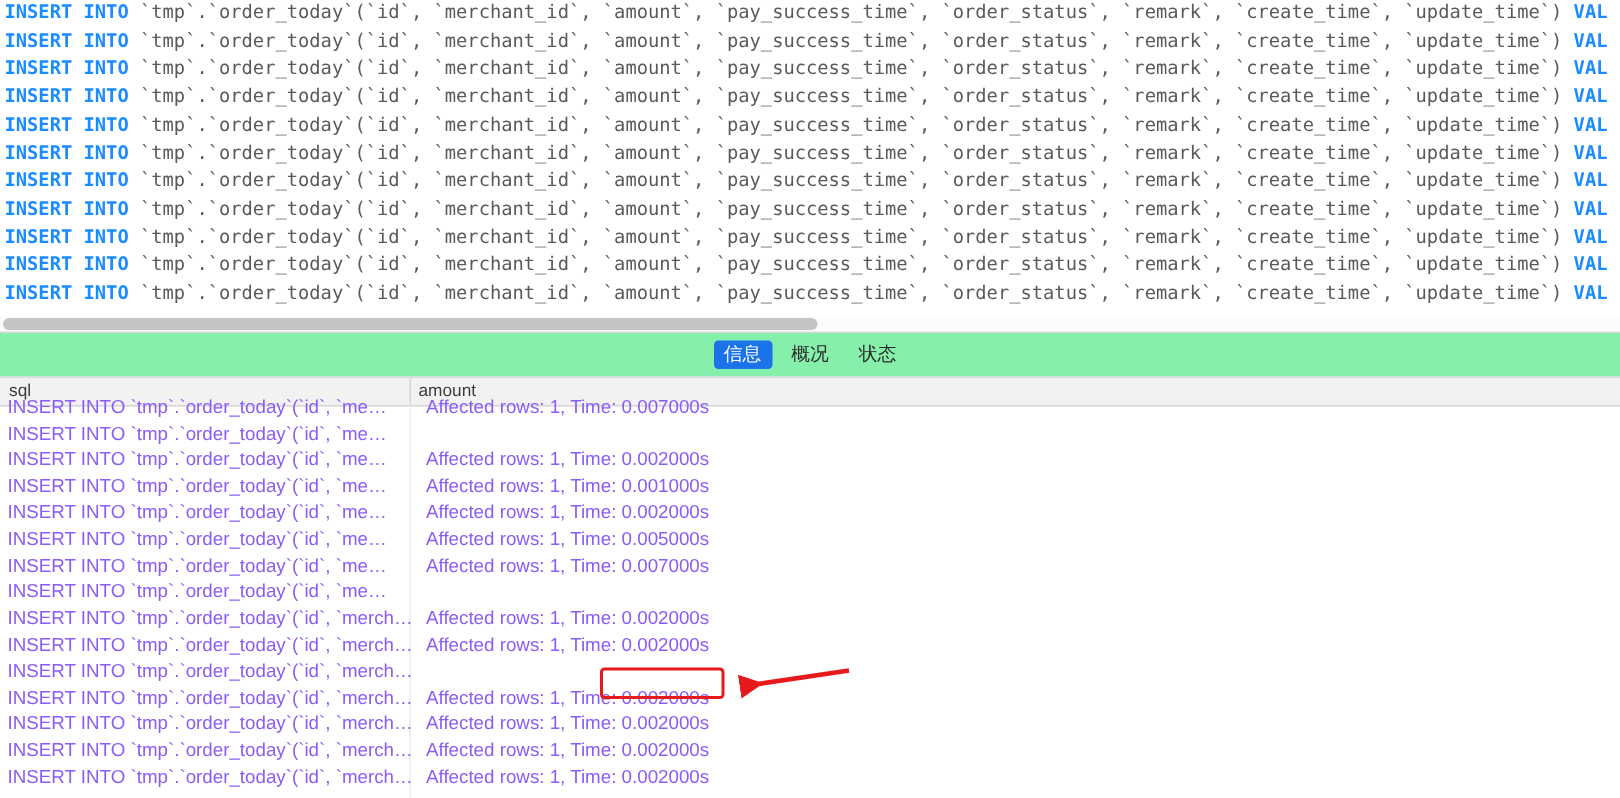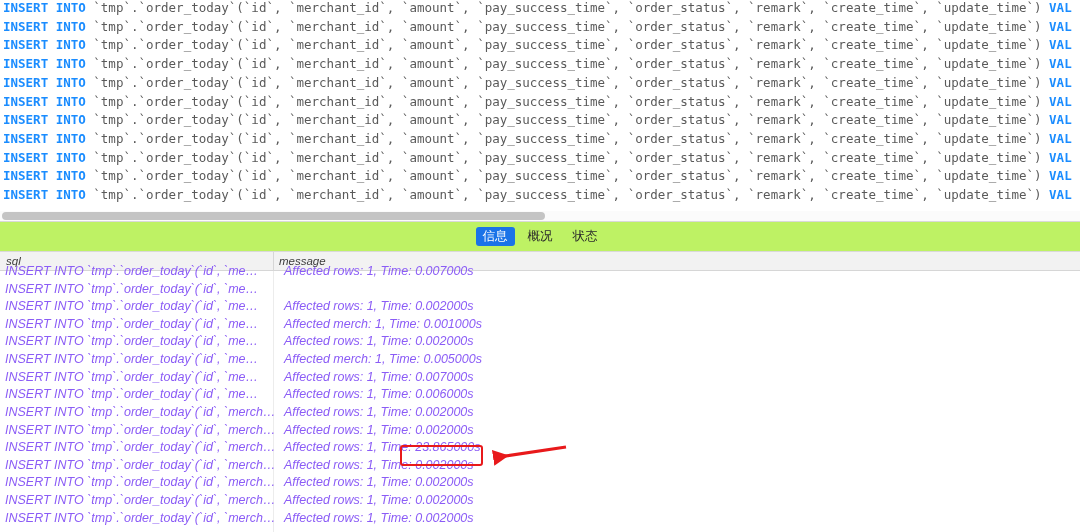--- a/index.html
+++ b/index.html
@@ -64,21 +64,21 @@
     background: #d9d9d9;
   }
 
   
   #tabbar {
     position: absolute;
     left: 0;
     top: 222px;
     width: 1080px;
     height: 29px;
-    background: #bef264;
+    background: #86efac;
     display: flex;
     align-items: center;
     justify-content: center;
   }
   #tabbar-inner { display: flex; align-items: center; gap: 6px; }
   .tab {
     font-size: 12.5px;
     color: #2b2b2b;
     padding: 2px 7px;
     border-radius: 3px;
@@ -100,21 +100,20 @@
 
   
   #result-grid {
     position: absolute;
     left: 0;
     top: 252px;
     width: 1080px;
     height: 280px;
     background: #ffffff;
     overflow: hidden;
-    font-style: italic;
   }
   #grid-header {
     position: relative;
     height: 18px;
     background: #f2f2f2;
     border-bottom: 1px solid #d6d6d6;
   }
   .th {
     position: absolute;
     top: 2px;
@@ -213,66 +212,64 @@
       <div class="tab">概况</div>
       <div class="tab">状态</div>
     </div>
 </div>
 <div id="tabbar-divider"></div>
 
 <div id="result-grid">
   <div id="grid-header">
     <div class="th col-sql">sql</div>
     <div id="header-col-divider"></div>
-    <div class="th col-message">message</div>
+    <div class="th col-message">amount</div>
   </div>
   <div id="body-col-divider"></div>
   <div id="grid-body">
       <div class="grid-row" style="top: 11px;">
         <div class="cell cell-sql">INSERT INTO `tmp`.`order_today`(`id`, `me…</div>
         <div class="cell cell-msg">Affected rows: 1, Time: 0.007000s</div>
       </div>
       <div class="grid-row" style="top: 28.62px;">
         <div class="cell cell-sql">INSERT INTO `tmp`.`order_today`(`id`, `me…</div>
       </div>
       <div class="grid-row" style="top: 46.24px;">
         <div class="cell cell-sql">INSERT INTO `tmp`.`order_today`(`id`, `me…</div>
         <div class="cell cell-msg">Affected rows: 1, Time: 0.002000s</div>
       </div>
       <div class="grid-row" style="top: 63.86px;">
         <div class="cell cell-sql">INSERT INTO `tmp`.`order_today`(`id`, `me…</div>
-        <div class="cell cell-msg">Affected merch: 1, Time: 0.001000s</div>
+        <div class="cell cell-msg">Affected rows: 1, Time: 0.001000s</div>
       </div>
       <div class="grid-row" style="top: 81.48px;">
         <div class="cell cell-sql">INSERT INTO `tmp`.`order_today`(`id`, `me…</div>
         <div class="cell cell-msg">Affected rows: 1, Time: 0.002000s</div>
       </div>
       <div class="grid-row" style="top: 99.1px;">
         <div class="cell cell-sql">INSERT INTO `tmp`.`order_today`(`id`, `me…</div>
-        <div class="cell cell-msg">Affected merch: 1, Time: 0.005000s</div>
+        <div class="cell cell-msg">Affected rows: 1, Time: 0.005000s</div>
       </div>
       <div class="grid-row" style="top: 116.72px;">
         <div class="cell cell-sql">INSERT INTO `tmp`.`order_today`(`id`, `me…</div>
         <div class="cell cell-msg">Affected rows: 1, Time: 0.007000s</div>
       </div>
       <div class="grid-row" style="top: 134.34px;">
         <div class="cell cell-sql">INSERT INTO `tmp`.`order_today`(`id`, `me…</div>
-        <div class="cell cell-msg">Affected rows: 1, Time: 0.006000s</div>
       </div>
       <div class="grid-row" style="top: 151.96px;">
         <div class="cell cell-sql">INSERT INTO `tmp`.`order_today`(`id`, `merch…</div>
         <div class="cell cell-msg">Affected rows: 1, Time: 0.002000s</div>
       </div>
       <div class="grid-row" style="top: 169.58px;">
         <div class="cell cell-sql">INSERT INTO `tmp`.`order_today`(`id`, `merch…</div>
         <div class="cell cell-msg">Affected rows: 1, Time: 0.002000s</div>
       </div>
       <div class="grid-row" style="top: 187.2px;">
         <div class="cell cell-sql">INSERT INTO `tmp`.`order_today`(`id`, `merch…</div>
-        <div class="cell cell-msg">Affected rows: 1, Time: 23.865000s</div>
       </div>
       <div class="grid-row" style="top: 204.82px;">
         <div class="cell cell-sql">INSERT INTO `tmp`.`order_today`(`id`, `merch…</div>
         <div class="cell cell-msg">Affected rows: 1, Time: 0.002000s</div>
       </div>
       <div class="grid-row" style="top: 222.44px;">
         <div class="cell cell-sql">INSERT INTO `tmp`.`order_today`(`id`, `merch…</div>
         <div class="cell cell-msg">Affected rows: 1, Time: 0.002000s</div>
       </div>
       <div class="grid-row" style="top: 240.06px;">

